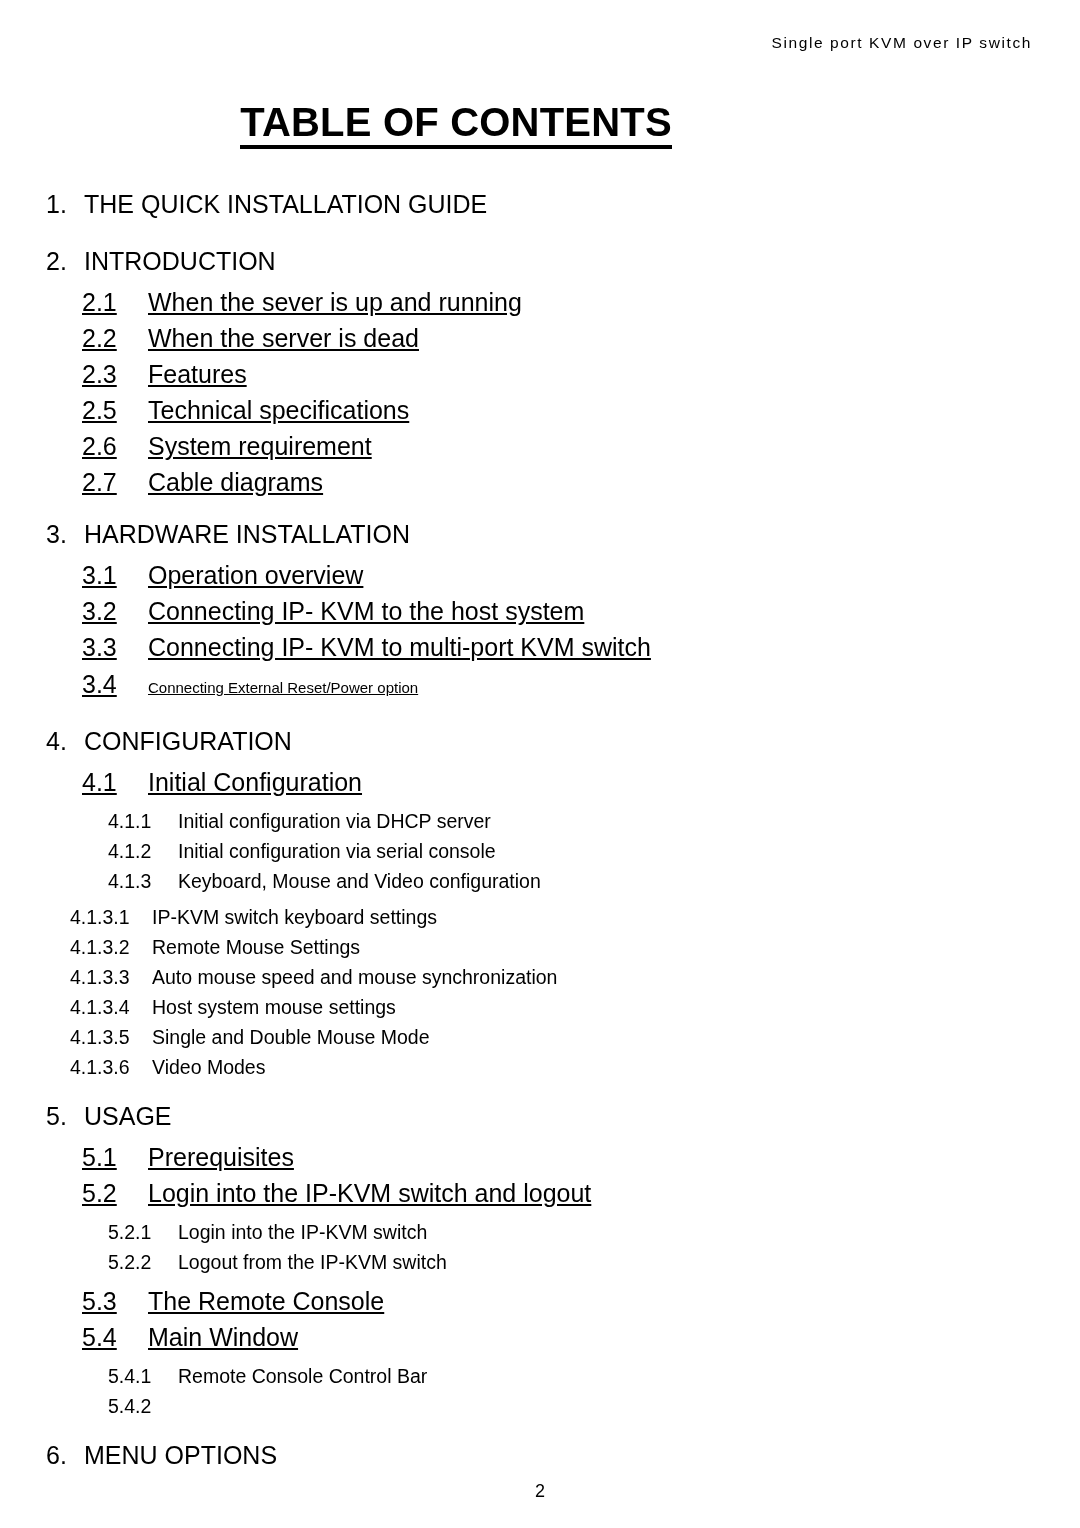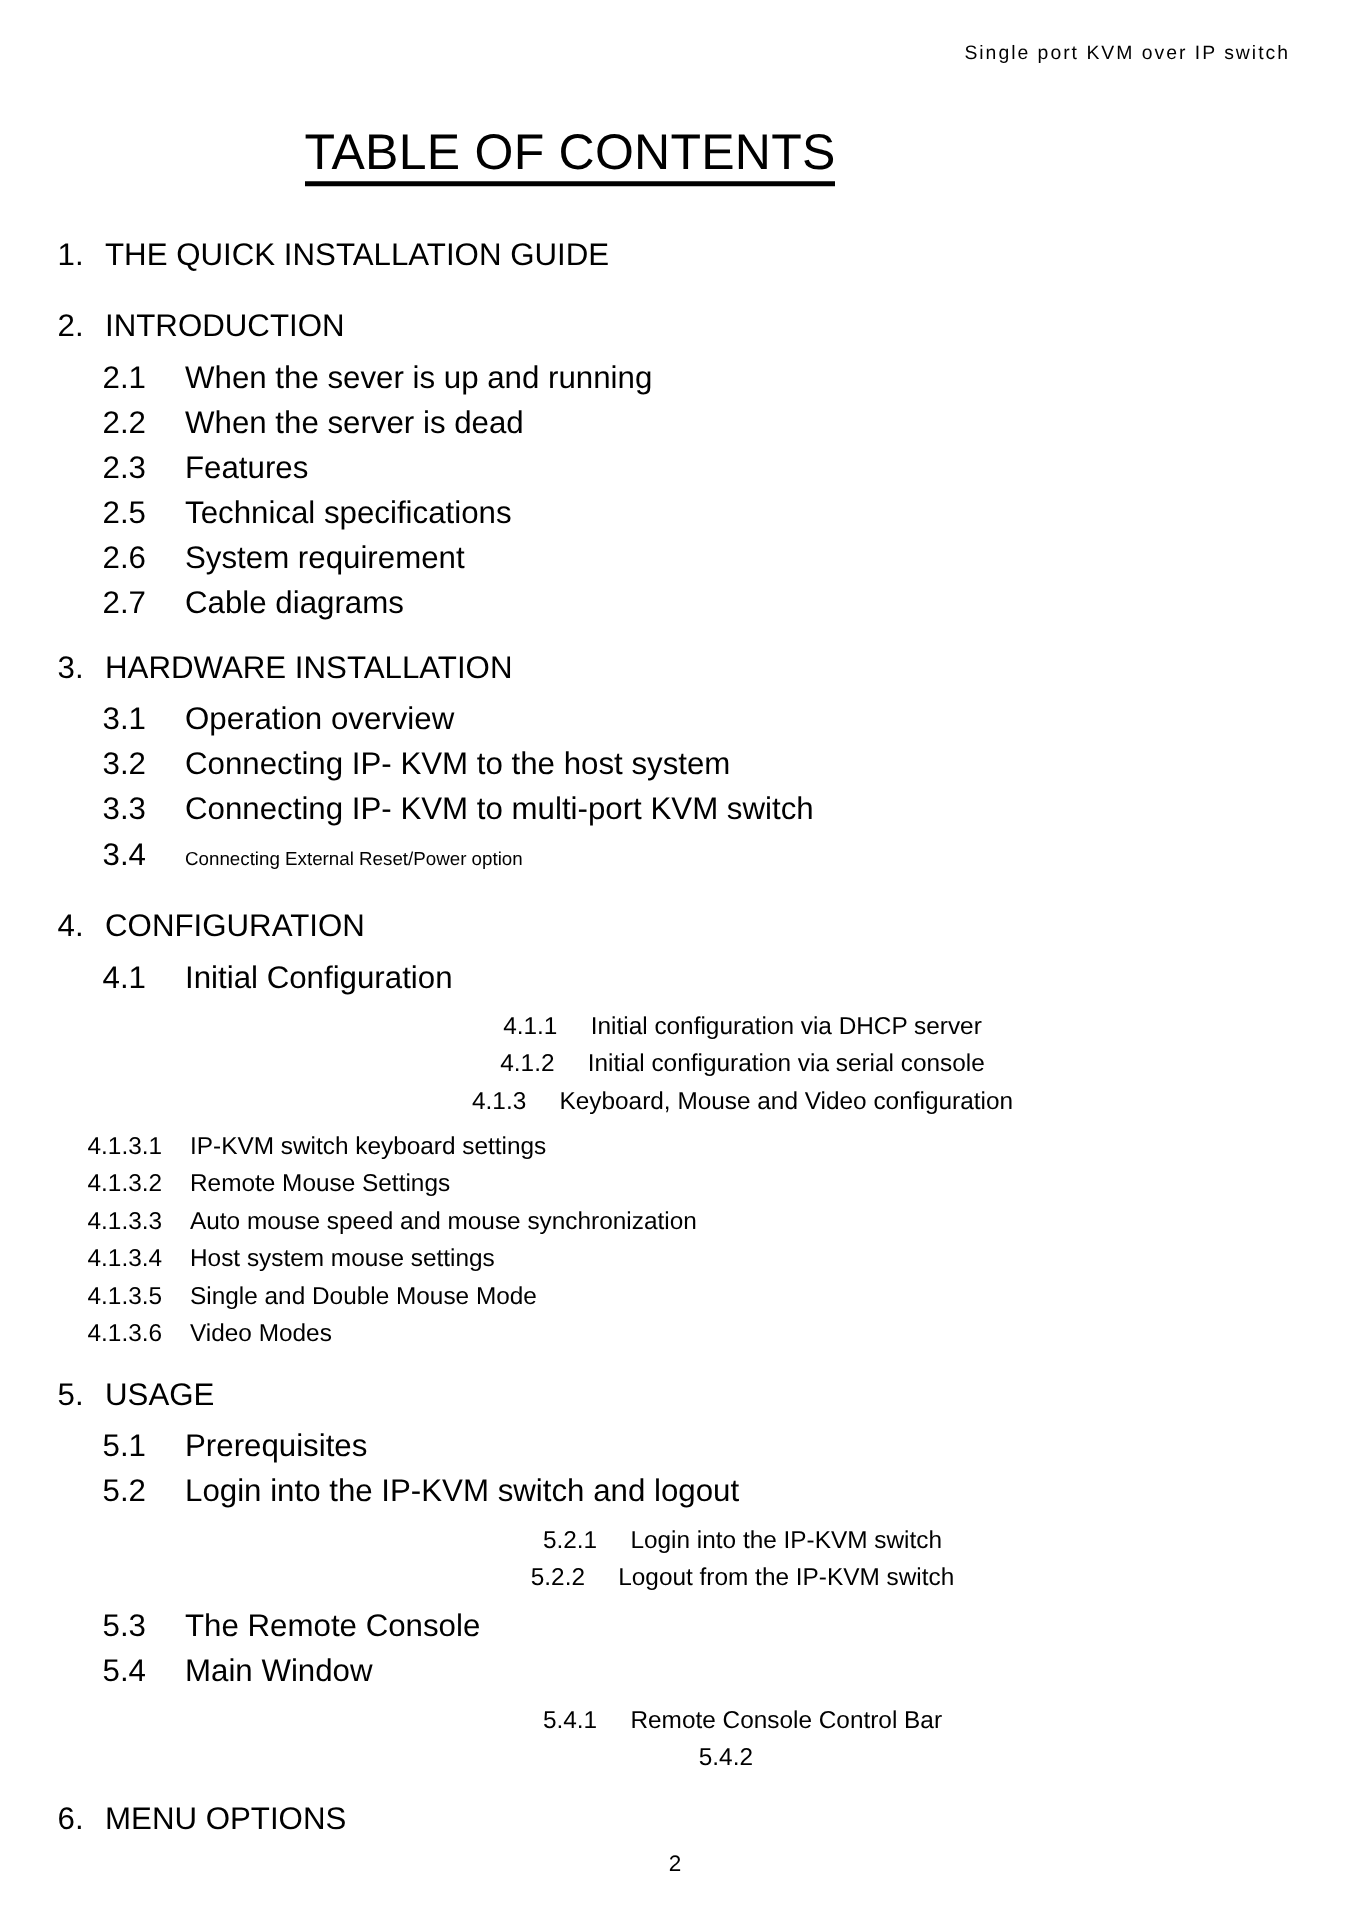--- a/index.html
+++ b/index.html
@@ -30,21 +30,21 @@
   }
 
   
   .doc-title {
     position: absolute;
     top: 100px;
     left: 0;
     width: 912px;
     text-align: center;
     font-size: 40px;
-    font-weight: normal;
+    font-weight: bold;
     letter-spacing: 0.2px;
   }
   .doc-title span {
     display: inline-block;
     border-bottom: 4px solid #000;
     padding-bottom: 2px;
     line-height: 1.05;
   }
 
   
@@ -73,33 +73,33 @@
     font-size: 25px;
     line-height: 45px;
   }
   .lvl1 .num { width: 38px; }
 
   
   .lvl2 {
     padding-left: 82px;
     font-size: 25px;
     line-height: 36px;
+    text-decoration: underline;
   }
   .lvl2 .num { width: 66px; }
 
   
   .lvl2.small-label { line-height: 38px; }
   .lvl2.small-label .label { font-size: 15px; }
 
   
   .lvl3 {
     padding-left: 108px;
     font-size: 19.5px;
     line-height: 30px;
-    justify-content: center;
   }
   .lvl3 .num { width: 70px; }
 
   
   .lvl4 {
     padding-left: 70px;
     font-size: 19.5px;
     line-height: 30px;
   }
   .lvl4 .num { width: 82px; }

